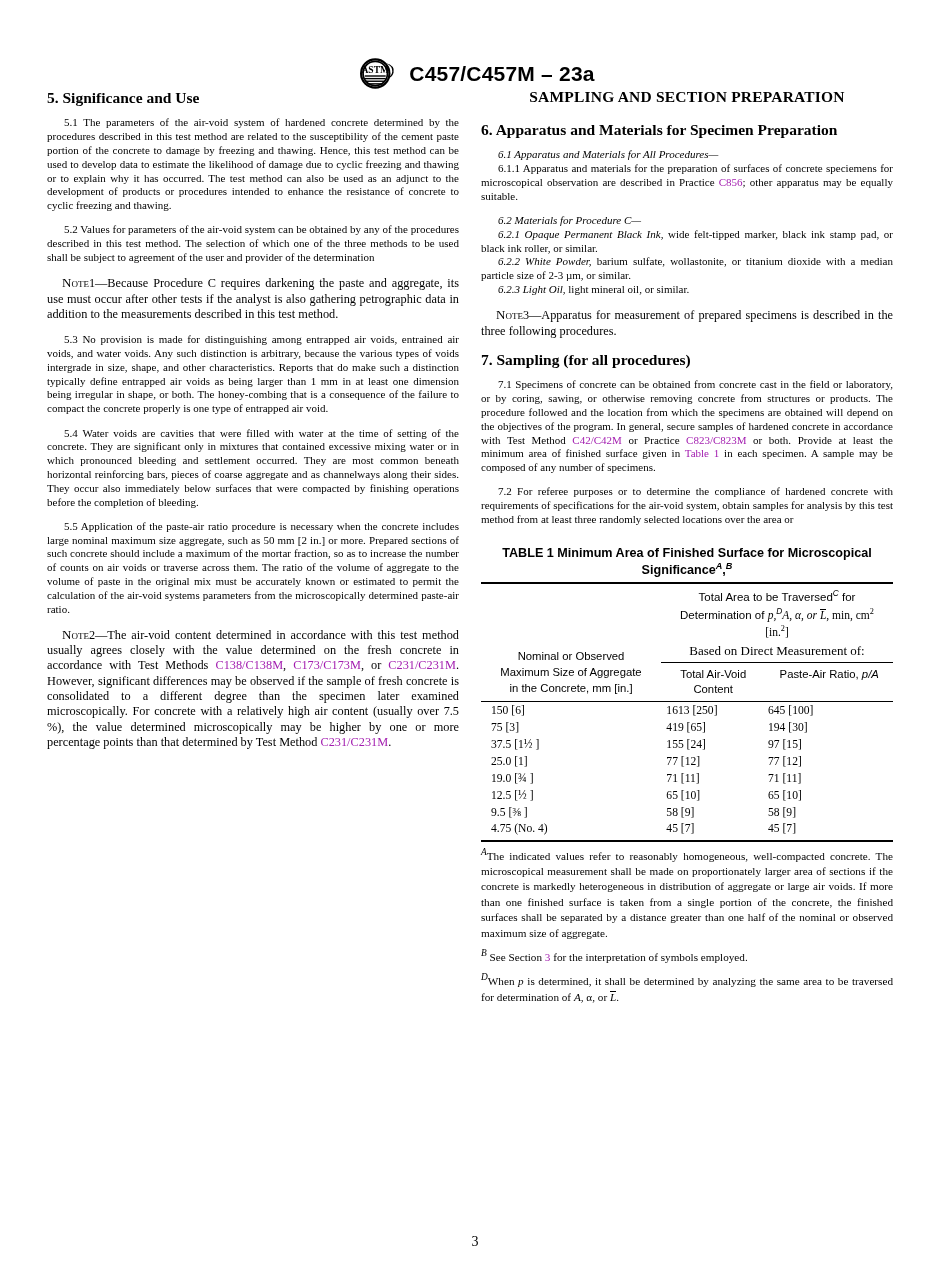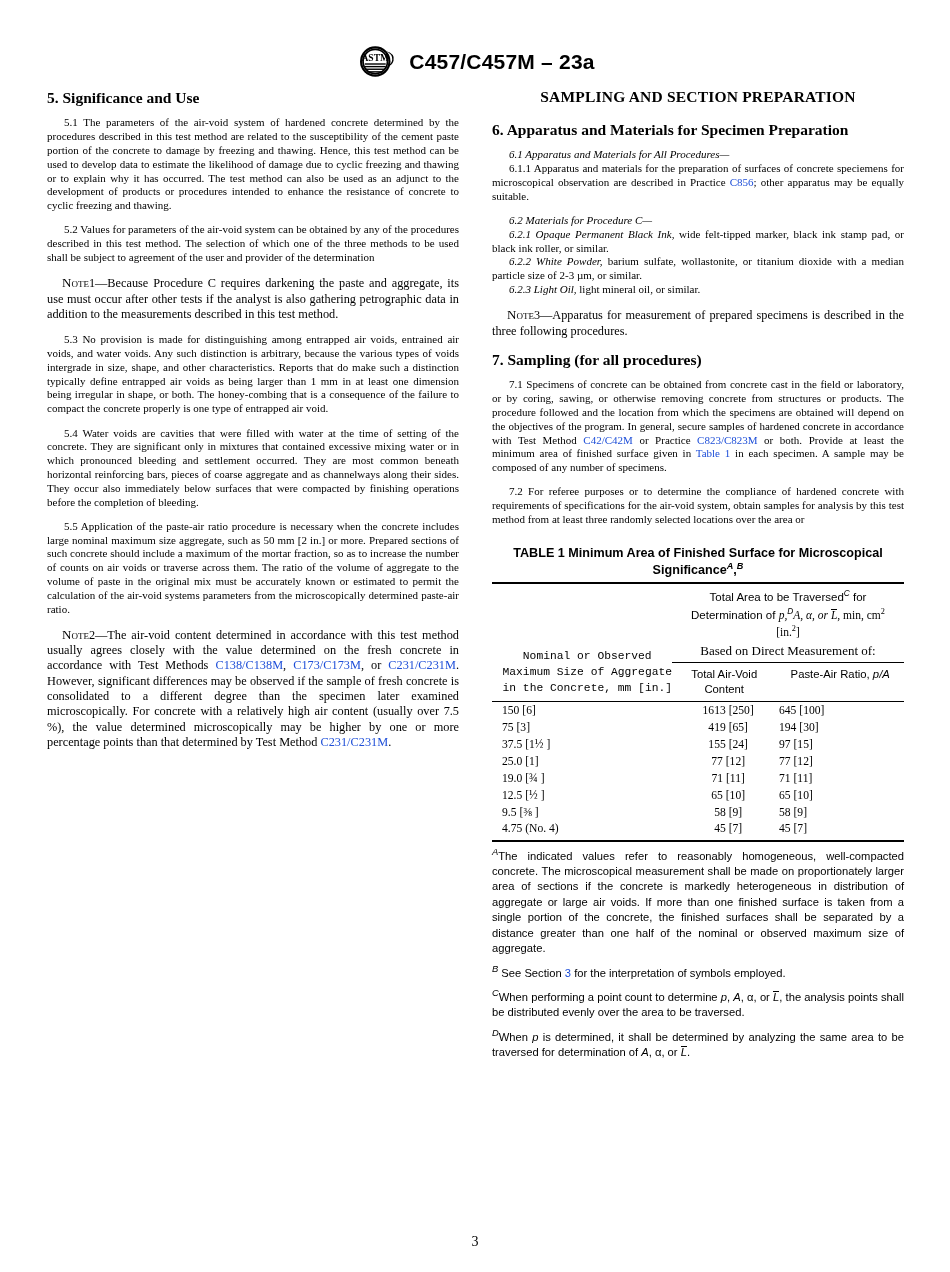--- a/index.html
+++ b/index.html
@@ -13,21 +13,21 @@
     position: relative;
     font-family: "Liberation Serif", "DejaVu Serif", serif;
     color: #000000;
     overflow: hidden;
   }
   .page {
     position: relative;
     width: 950px;
     height: 1272px;
     box-sizing: border-box;
-    padding: 4px;
+    padding: 16px;
   }
 
   
   .doc-header {
     display: flex;
     align-items: center;
     justify-content: center;
     gap: 10px;
     padding-top: 36px;
     height: 44px;
@@ -45,21 +45,21 @@
     white-space: nowrap;
   }
 
   
   .columns {
     position: absolute;
     top: 88px;
     left: 47px;
     width: 858px;
     display: flex;
-    gap: 33px;
+    gap: 22px;
   }
   .col {
     width: 412px;
   }
 
   
   h2.sec-head {
     font-family: "Liberation Serif", "DejaVu Serif", serif;
     font-weight: bold;
     font-size: 15.5px;
@@ -95,21 +95,21 @@
     text-indent: 15px;
   }
   .note-label {
     font-variant: small-caps;
     font-size: 13px;
   }
   .ital {
     font-style: italic;
   }
   .link {
-    color: #1d4ed8;
+    color: #a21caf;
   }
 
   
   .table-block {
     margin-top: 18px;
     width: 412px;
     font-family: "Liberation Sans", "DejaVu Sans", sans-serif;
   }
   .table-caption {
     font-size: 12.6px;
@@ -121,23 +121,22 @@
   }
   .hdr-wrap {
     display: flex;
     border-top: 2.2px solid #000;
   }
   .hdr-left {
     width: 180px;
     box-sizing: border-box;
     display: flex;
     align-items: flex-end;
-    justify-content: flex-end;
+    justify-content: center;
     padding-bottom: 5px;
-    font-family: Liberation Mono, monospace;
   }
   .hdr-left-inner {
     text-align: center;
     font-size: 11.3px;
     line-height: 1.42;
   }
   .hdr-right {
     width: 232px;
     box-sizing: border-box;
   }
@@ -175,28 +174,28 @@
     width: 412px;
     font-size: 11.6px;
     font-family: "Liberation Sans", "DejaVu Sans", sans-serif;
   }
   table.data td {
     padding: 0.6px 0;
     line-height: 1.36;
     font-family: Liberation Serif, serif;
   }
   table.data td.c0 { width: 180px; text-align: left; padding-left: 10px; }
-  table.data td.c1 { width: 104px; text-align: center; }
+  table.data td.c1 { width: 104px; }
   table.data td.c2 { width: 128px; text-align: left; }
   .tbl-bottom {
     border-top: 2.2px solid #000;
     margin-top: 2px;
   }
   p.footnote {
-    font-family: Liberation Sans, sans-serif;
+    font-family: Liberation Serif, serif;
     font-size: 11.2px;
     line-height: 1.38;
     text-align: justify;
     margin: 4px 0 6px 0;
   }
   p.footnote .fn-mark {
     font-style: italic;
     font-size: 9.4px;
     vertical-align: super;
   }
@@ -388,21 +387,20 @@
             </tr>
           </tbody>
         </table>
 
         <div class="tbl-bottom"></div>
 
         <p class="footnote"><span class="fn-mark">A</span><span>The indicated values refer to reasonably homogeneous, well-compacted concrete. The microscopical measurement shall be made on proportionately larger area of sections if the concrete is markedly heterogeneous in distribution of aggregate or large air voids. If more than one finished surface is taken from a single portion of the concrete, the finished surfaces shall be separated by a distance greater than one half of the nominal or observed maximum size of aggregate.</span></p>
 
         <p class="footnote"><span class="fn-mark">B</span><span> See Section </span><span class="link">3</span><span> for the interpretation of symbols employed.</span></p>
 
-        <p class="footnote"><span class="fn-mark">C</span><span>When performing a point count to determine </span><span class="ital">p</span><span>, </span><span class="ital">A</span><span>, α, or </span><span class="ovl">L</span><span>, the analysis points shall be distributed evenly over the area to be traversed.</span></p>
 
         <p class="footnote"><span class="fn-mark">D</span><span>When </span><span class="ital">p</span><span> is determined, it shall be determined by analyzing the same area to be traversed for determination of </span><span class="ital">A</span><span>, α, or </span><span class="ovl">L</span><span>.</span></p>
 
       </div>
 
     </div>
   </div>
 
   <div class="page-number">3</div>
 

